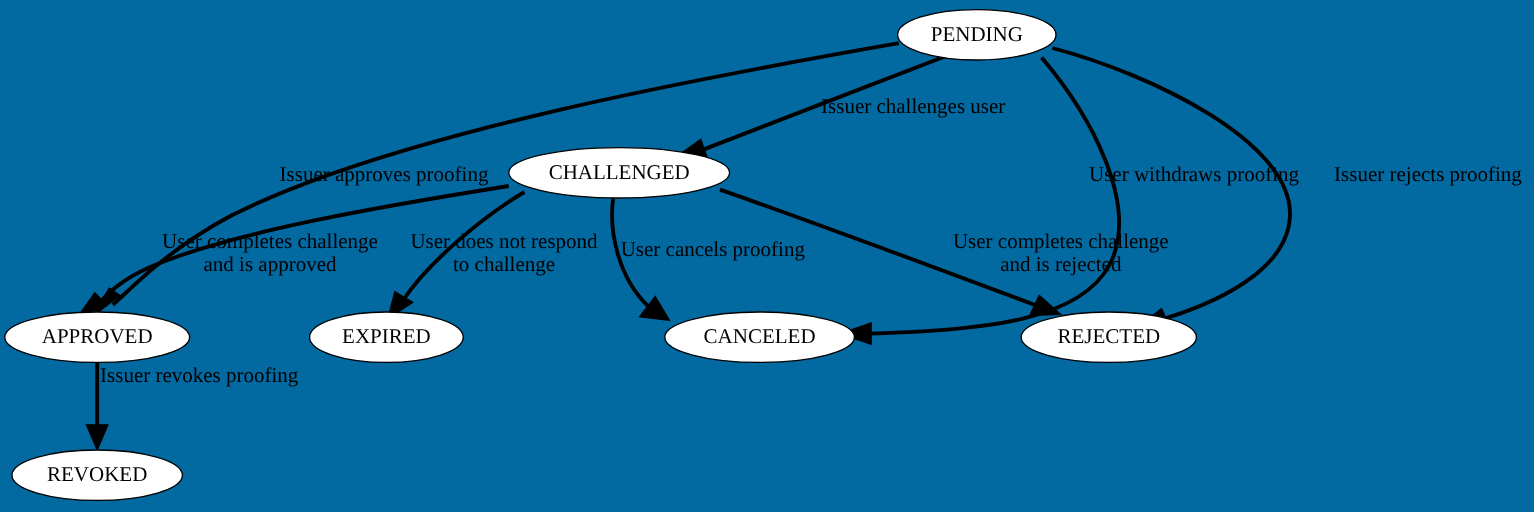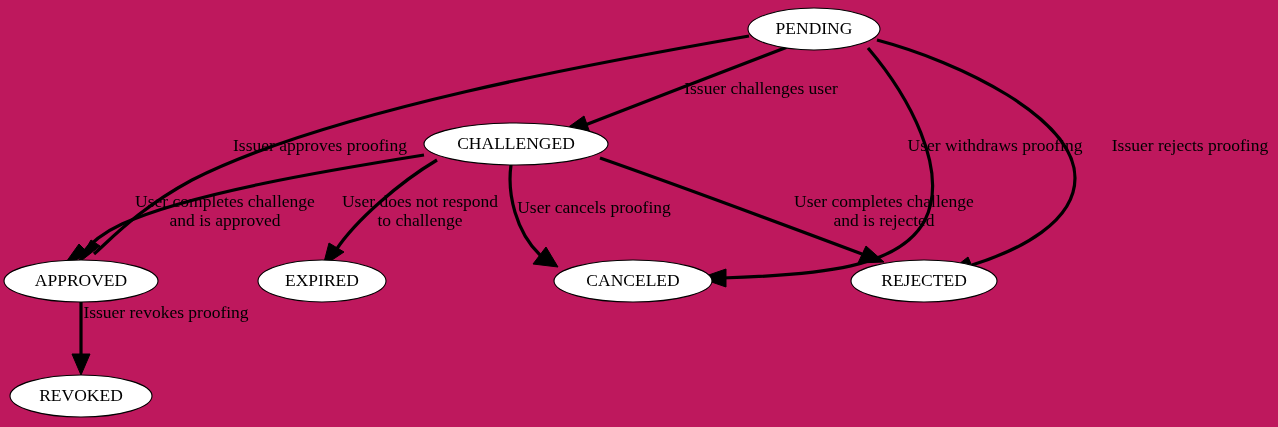--- a/index.html
+++ b/index.html
@@ -7,21 +7,21 @@
     padding: 0;
     background: #ffffff;
   }
   body {
     font-family: "Liberation Serif", "DejaVu Serif", serif;
   }
   #diagram-root {
     position: relative;
     width: 1278px;
     height: 427px;
-    background: #be185d;
+    background: #0369a1;
     overflow: hidden;
   }
   svg#graph {
     display: block;
     width: 1278px;
     height: 427px;
   }
   .node-ellipse {
     fill: #ffffff;
     stroke: #000000;

